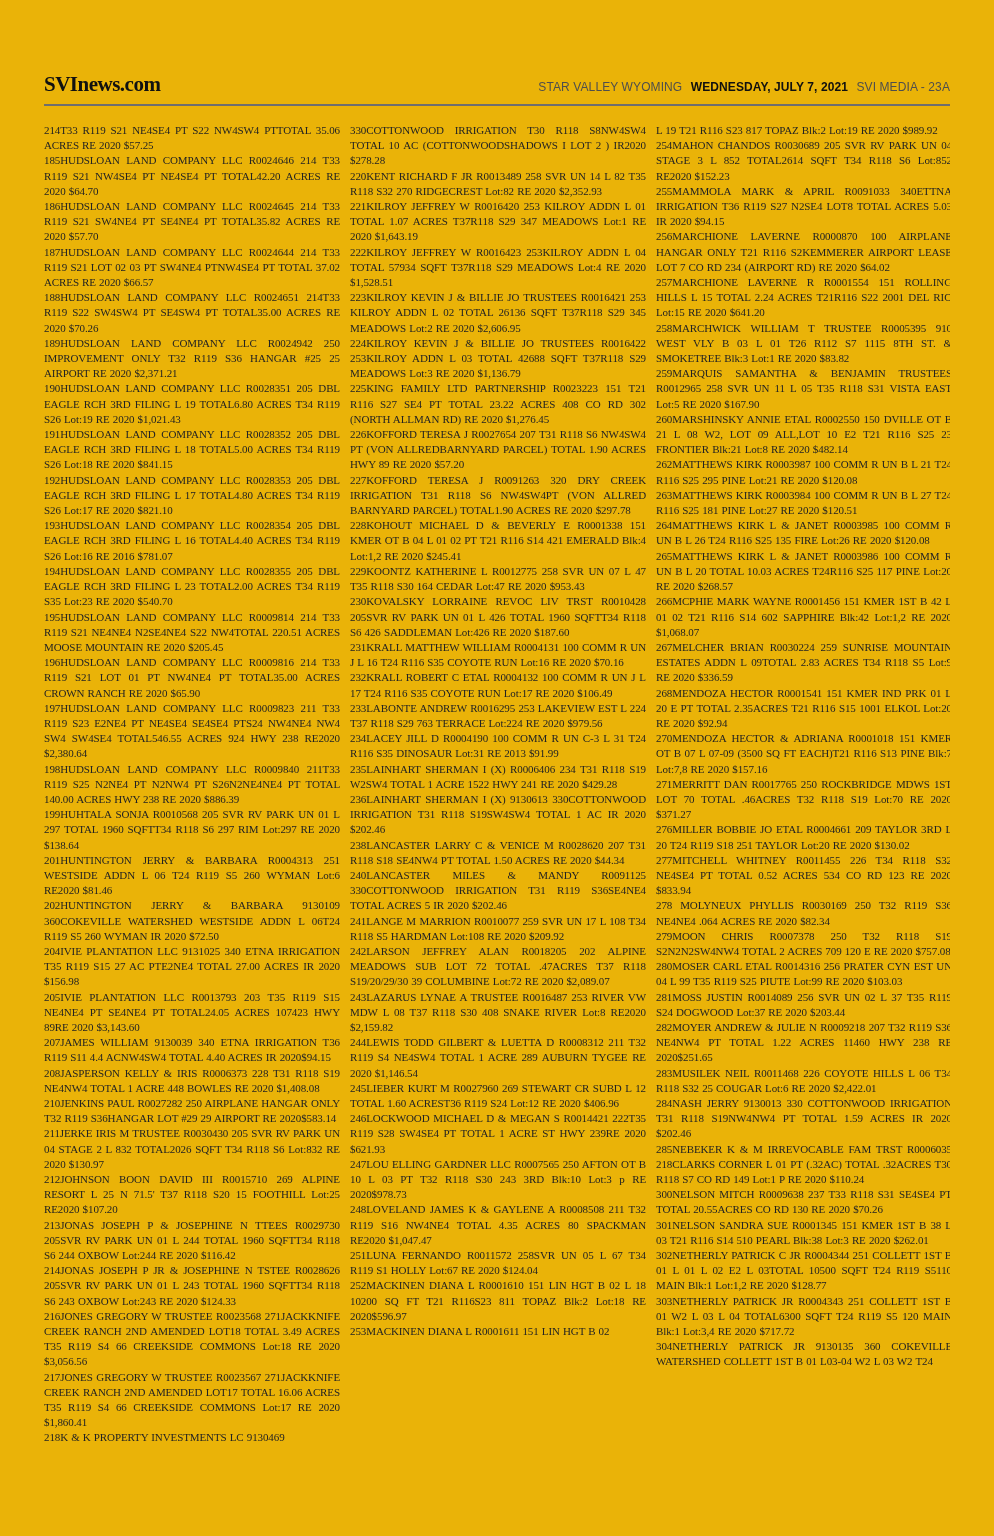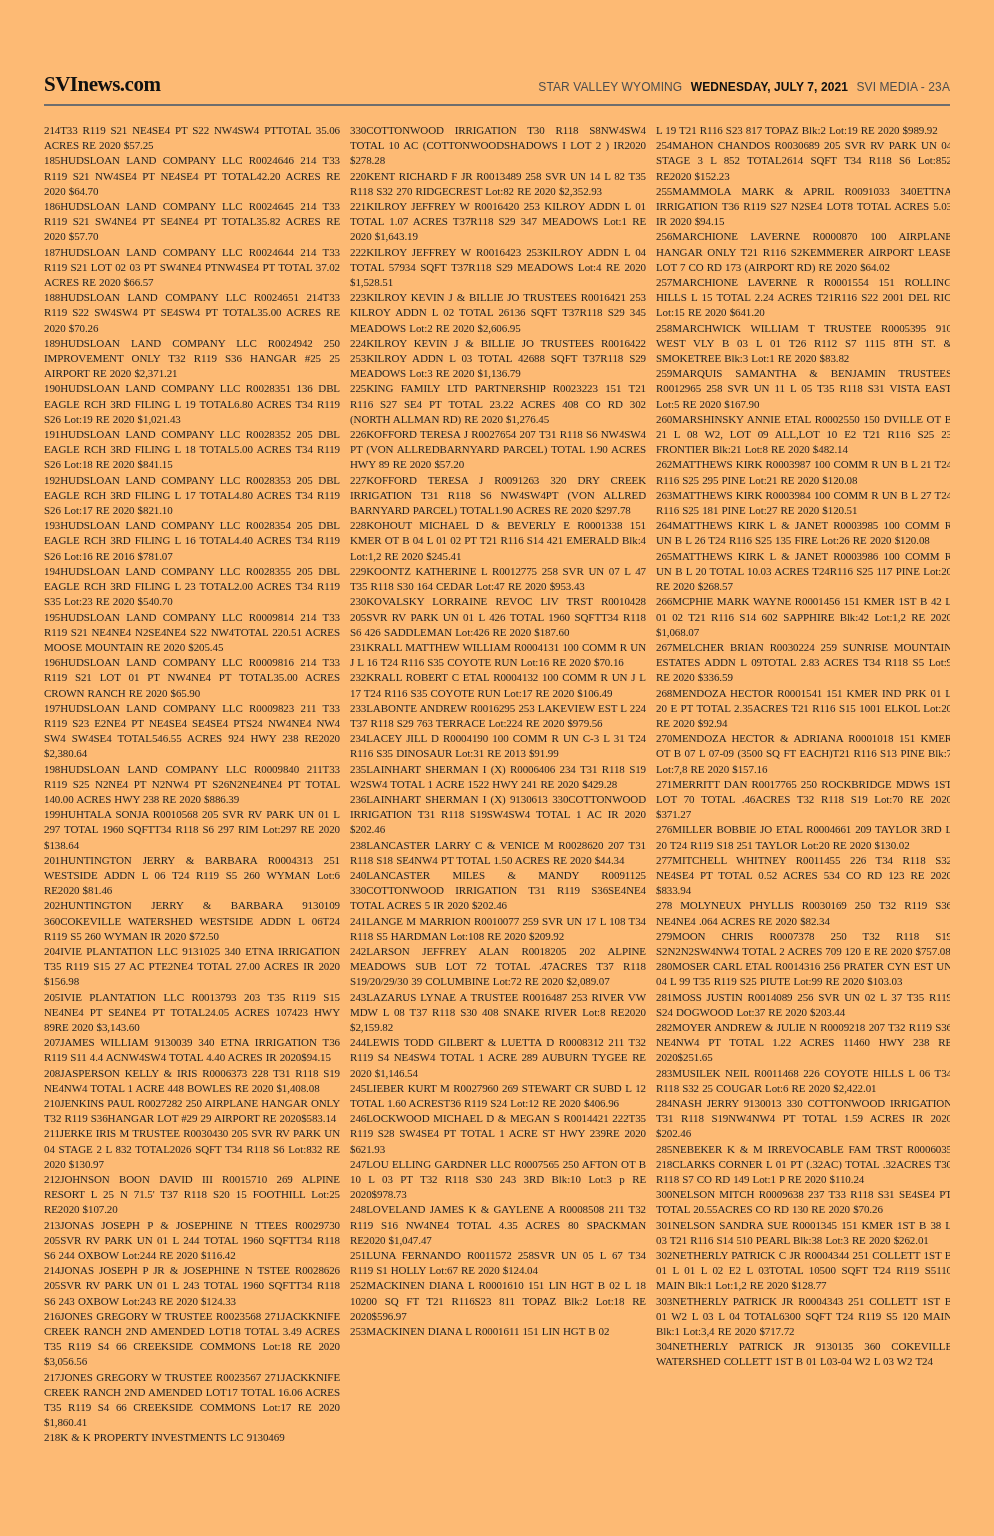--- a/index.html
+++ b/index.html
@@ -1,20 +1,20 @@
 <!DOCTYPE html>
 <html><head>
 <meta charset="utf-8">
 <style>
   html,body{margin:0;padding:0;background:#e8e8e8;}
   .page{
     position:relative;
     width:994px;height:1536px;
     margin:0 auto;
-    background:#fdba74;
+    background:#eab308;
     box-sizing:border-box;
     padding:40px 44px 0 44px;
     overflow:hidden;
     font-family:"Liberation Serif", serif;
   }
   .masthead{
     display:flex;
     justify-content:space-between;
     align-items:baseline;
   }
@@ -80,21 +80,21 @@
   <div class="rule"></div>
 
   <main class="cols">
     <section class="col">
         <p class="record">214T33 R119 S21 NE4SE4 PT S22 NW4SW4 PTTOTAL 35.06 ACRES  RE 2020 $57.25</p>
         <p class="record">185HUDSLOAN LAND COMPANY LLC R0024646 214 T33 R119 S21 NW4SE4 PT NE4SE4 PT TOTAL42.20 ACRES  RE 2020 $64.70</p>
         <p class="record">186HUDSLOAN LAND COMPANY LLC R0024645 214 T33 R119 S21 SW4NE4 PT SE4NE4 PT TOTAL35.82 ACRES  RE 2020 $57.70</p>
         <p class="record">187HUDSLOAN LAND COMPANY LLC R0024644 214 T33 R119 S21 LOT 02 03 PT SW4NE4 PTNW4SE4 PT TOTAL 37.02 ACRES  RE 2020 $66.57</p>
         <p class="record">188HUDSLOAN LAND COMPANY LLC R0024651 214T33 R119 S22 SW4SW4 PT SE4SW4 PT TOTAL35.00 ACRES  RE 2020 $70.26</p>
         <p class="record">189HUDSLOAN LAND COMPANY LLC R0024942 250 IMPROVEMENT ONLY T32 R119 S36 HANGAR #25 25 AIRPORT RE 2020 $2,371.21</p>
-        <p class="record">190HUDSLOAN LAND COMPANY LLC R0028351 136 DBL EAGLE RCH 3RD FILING L 19 TOTAL6.80 ACRES T34 R119 S26   Lot:19  RE 2020 $1,021.43</p>
+        <p class="record">190HUDSLOAN LAND COMPANY LLC R0028351 205 DBL EAGLE RCH 3RD FILING L 19 TOTAL6.80 ACRES T34 R119 S26   Lot:19  RE 2020 $1,021.43</p>
         <p class="record">191HUDSLOAN LAND COMPANY LLC R0028352 205 DBL EAGLE RCH 3RD FILING L 18 TOTAL5.00 ACRES T34 R119 S26   Lot:18  RE 2020 $841.15</p>
         <p class="record">192HUDSLOAN LAND COMPANY LLC R0028353 205 DBL EAGLE RCH 3RD FILING L 17 TOTAL4.80 ACRES T34 R119 S26   Lot:17  RE 2020 $821.10</p>
         <p class="record">193HUDSLOAN LAND COMPANY LLC R0028354 205 DBL EAGLE RCH 3RD FILING L 16 TOTAL4.40 ACRES T34 R119 S26   Lot:16  RE 2016 $781.07</p>
         <p class="record">194HUDSLOAN LAND COMPANY LLC R0028355 205 DBL EAGLE RCH 3RD FILING L 23 TOTAL2.00 ACRES T34 R119 S35   Lot:23  RE 2020 $540.70</p>
         <p class="record">195HUDSLOAN LAND COMPANY LLC R0009814 214 T33 R119 S21 NE4NE4 N2SE4NE4   S22 NW4TOTAL 220.51 ACRES  MOOSE MOUNTAIN RE 2020 $205.45</p>
         <p class="record">196HUDSLOAN LAND COMPANY LLC R0009816 214 T33 R119 S21 LOT 01 PT NW4NE4 PT TOTAL35.00 ACRES CROWN RANCH RE 2020 $65.90</p>
         <p class="record">197HUDSLOAN LAND COMPANY LLC R0009823 211 T33 R119 S23 E2NE4 PT NE4SE4 SE4SE4 PTS24 NW4NE4 NW4 SW4 SW4SE4 TOTAL546.55 ACRES 924 HWY 238 RE2020 $2,380.64</p>
         <p class="record">198HUDSLOAN LAND COMPANY LLC R0009840 211T33 R119 S25 N2NE4 PT N2NW4 PT  S26N2NE4NE4 PT  TOTAL 140.00 ACRES  HWY 238 RE 2020 $886.39</p>
         <p class="record">199HUHTALA SONJA R0010568 205 SVR RV PARK UN 01 L 297 TOTAL 1960 SQFTT34 R118 S6 297 RIM   Lot:297 RE 2020 $138.64</p>
         <p class="record">201HUNTINGTON JERRY &amp; BARBARA R0004313 251 WESTSIDE ADDN L 06 T24 R119 S5 260 WYMAN  Lot:6 RE2020 $81.46</p>
@@ -142,21 +142,21 @@
         <p class="record">247LOU ELLING GARDNER LLC R0007565 250 AFTON OT B 10 L 03 PT T32 R118 S30 243 3RD  Blk:10  Lot:3 p RE 2020$978.73</p>
         <p class="record">248LOVELAND JAMES K &amp; GAYLENE A R0008508 211 T32 R119 S16  NW4NE4 TOTAL 4.35 ACRES 80 SPACKMAN RE2020 $1,047.47</p>
         <p class="record">251LUNA FERNANDO R0011572 258SVR UN 05 L 67 T34 R119 S1  HOLLY  Lot:67  RE 2020 $124.04</p>
         <p class="record">252MACKINEN DIANA L R0001610 151 LIN HGT B 02 L 18 10200 SQ FT T21 R116S23 811 TOPAZ  Blk:2  Lot:18 RE 2020$596.97</p>
         <p class="record">253MACKINEN DIANA L R0001611 151 LIN HGT B 02</p>
       </section>
     <section class="col">
         <p class="record">L 19 T21 R116 S23 817 TOPAZ  Blk:2    Lot:19  RE 2020 $989.92</p>
         <p class="record">254MAHON CHANDOS R0030689 205 SVR RV PARK UN 04 STAGE 3 L 852 TOTAL2614 SQFT T34 R118 S6   Lot:852 RE2020 $152.23</p>
         <p class="record">255MAMMOLA MARK &amp; APRIL R0091033 340ETTNA IRRIGATION T36 R119 S27 N2SE4 LOT8 TOTAL ACRES 5.03  IR 2020 $94.15</p>
-        <p class="record">256MARCHIONE LAVERNE R0000870 100 AIRPLANE HANGAR ONLY T21 R116 S2KEMMERER AIRPORT LEASE LOT 7 CO RD 173 (AIRPORT RD) RE 2020 $64.02</p>
+        <p class="record">256MARCHIONE LAVERNE R0000870 100 AIRPLANE HANGAR ONLY T21 R116 S2KEMMERER AIRPORT LEASE LOT 7 CO RD 234 (AIRPORT RD) RE 2020 $64.02</p>
         <p class="record">257MARCHIONE LAVERNE R R0001554 151 ROLLING HILLS L 15 TOTAL 2.24 ACRES T21R116 S22 2001 DEL RIO Lot:15 RE 2020 $641.20</p>
         <p class="record">258MARCHWICK WILLIAM T TRUSTEE R0005395 910 WEST VLY B 03 L 01 T26 R112 S7 1115 8TH ST. &amp; SMOKETREE  Blk:3   Lot:1  RE 2020 $83.82</p>
         <p class="record">259MARQUIS SAMANTHA &amp; BENJAMIN TRUSTEES R0012965 258 SVR UN 11 L 05 T35 R118 S31 VISTA EAST  Lot:5  RE 2020 $167.90</p>
         <p class="record">260MARSHINSKY ANNIE ETAL R0002550 150 DVILLE OT B 21 L 08 W2, LOT 09 ALL,LOT 10 E2 T21 R116 S25 23 FRONTIER  Blk:21   Lot:8   RE 2020 $482.14</p>
         <p class="record">262MATTHEWS KIRK R0003987 100 COMM R UN B L 21 T24 R116 S25 295 PINE  Lot:21  RE 2020 $120.08</p>
         <p class="record">263MATTHEWS KIRK R0003984 100 COMM R UN B L 27 T24 R116 S25 181 PINE  Lot:27  RE 2020 $120.51</p>
         <p class="record">264MATTHEWS KIRK L &amp; JANET R0003985 100 COMM R UN B L 26 T24 R116 S25 135 FIRE   Lot:26   RE 2020 $120.08</p>
         <p class="record">265MATTHEWS KIRK L &amp; JANET R0003986 100 COMM R UN B L 20 TOTAL 10.03 ACRES T24R116 S25 117 PINE Lot:20  RE 2020 $268.57</p>
         <p class="record">266MCPHIE MARK WAYNE R0001456 151 KMER 1ST B 42 L 01 02 T21 R116 S14 602 SAPPHIRE  Blk:42 Lot:1,2 RE 2020 $1,068.07</p>
         <p class="record">267MELCHER BRIAN R0030224 259 SUNRISE MOUNTAIN ESTATES ADDN L 09TOTAL 2.83 ACRES T34 R118 S5   Lot:9   RE 2020 $336.59</p>

